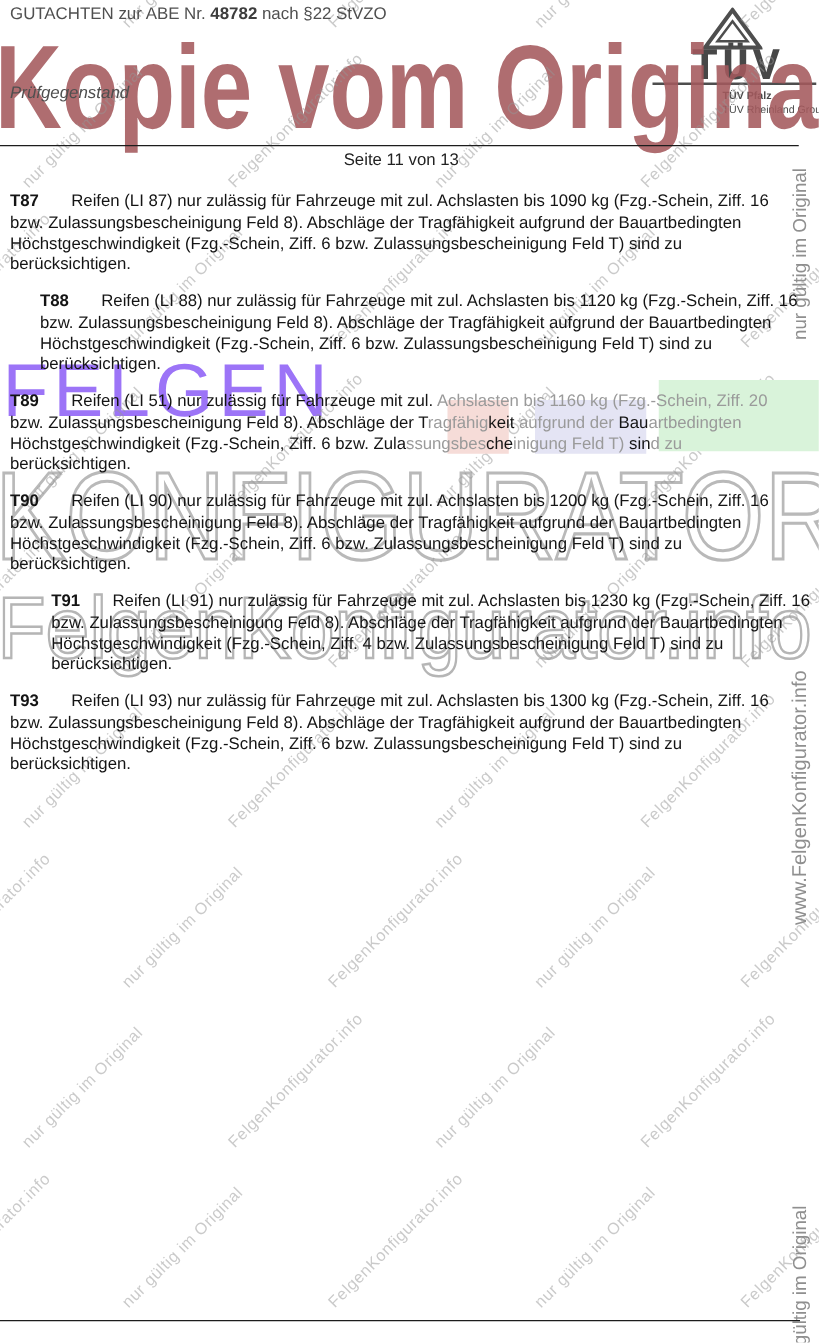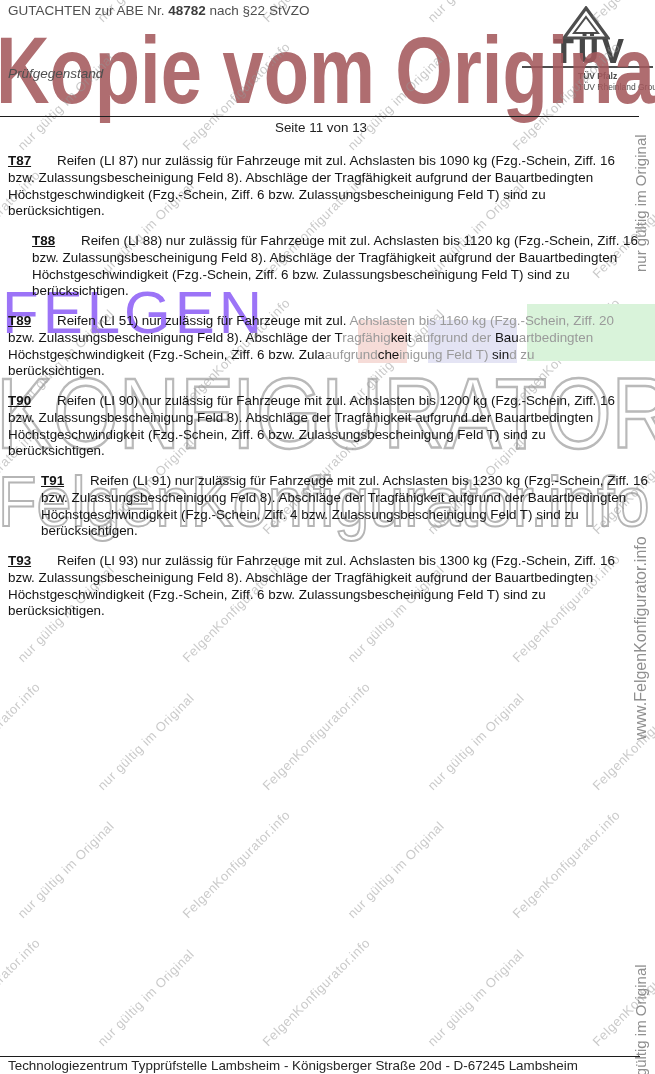--- a/index.html
+++ b/index.html
@@ -40,21 +40,21 @@
 
   
   .hrow{position:absolute;left:8px;font-size:13.5px;color:#4f4f4f;white-space:nowrap;}
   .hval{position:absolute;left:197px;top:0;}
   .b{font-weight:700;color:#3d3d3d;}
   .rule-top{position:absolute;left:0px;top:116px;width:639px;border-top:1.6px solid #1c1c1c;}
   .seite{position:absolute;top:120px;left:8px;width:626px;text-align:center;font-size:13.4px;color:#222;}
 
   
   .para{position:absolute;left:8px;width:647px;font-size:13.4px;line-height:16.6px;color:#141414;z-index:0;}
-  .tlabel{position:absolute;left:0;top:0;font-weight:700;text-decoration:underline;}
+  .tlabel{position:absolute;left:0;top:0;font-weight:700;}
   .ptext{display:block;text-indent:49px;white-space:pre;}
   .dim{color:#9a9a9a;}
   .hl{position:absolute;z-index:-1;}
   .hl-pink{left:350px;top:7px;width:49px;height:43px;}
   .hl-lav{left:420px;top:7px;width:89px;height:43px;}
   .hl-green{left:519px;top:-9px;width:129px;height:57px;}
 
   
   .rule-bottom{position:absolute;left:0px;top:1056px;width:640px;border-top:1.6px solid #1c1c1c;}
   .footer{position:absolute;left:8px;top:1058px;font-size:13.4px;color:#262626;white-space:nowrap;}
@@ -160,21 +160,21 @@
 berücksichtigen.</span>
   </p>
 
   <p class="para" style="top:300px;">
     <span class="hl hl-pink" style="background: rgb(246, 220, 216);"></span>
     <span class="hl hl-lav" style="background: rgb(228, 228, 244);"></span>
     <span class="hl hl-green" style="background: rgb(217, 243, 218);"></span>
     <span class="tlabel">T89</span>
     <span class="ptext"><span>Reifen (LI 51) nur zulässig für Fahrzeuge mit zul. </span><span class="dim">Achslasten bis 1160 kg (Fzg.-Schein, Ziff. 20</span><span>
 bzw. Zulassungsbescheinigung Feld 8). Abschläge der T</span><span class="dim">ragfähig</span><span>keit </span><span class="dim">aufgrund der </span><span>Bau</span><span class="dim">artbedingten</span><span>
-Höchstgeschwindigkeit (Fzg.-Schein, Ziff. 6 bzw. Zula</span><span class="dim">aufgrund</span><span>che</span><span class="dim">inigung Feld T) </span><span>sin</span><span class="dim">d zu</span><span>
+Höchstgeschwindigkeit (Fzg.-Schein, Ziff. 6 bzw. Zula</span><span class="dim">ssungsbes</span><span>che</span><span class="dim">inigung Feld T) </span><span>sin</span><span class="dim">d zu</span><span>
 berücksichtigen.</span></span>
   </p>
 
   <p class="para" style="top:380px;">
     <span class="tlabel">T90</span>
     <span class="ptext">Reifen (LI 90) nur zulässig für Fahrzeuge mit zul. Achslasten bis 1200 kg (Fzg.-Schein, Ziff. 16
 bzw. Zulassungsbescheinigung Feld 8). Abschläge der Tragfähigkeit aufgrund der Bauartbedingten
 Höchstgeschwindigkeit (Fzg.-Schein, Ziff. 6 bzw. Zulassungsbescheinigung Feld T) sind zu
 berücksichtigen.</span>
   </p>
@@ -189,14 +189,13 @@
 
   <p class="para" style="top:540px;">
     <span class="tlabel">T93</span>
     <span class="ptext">Reifen (LI 93) nur zulässig für Fahrzeuge mit zul. Achslasten bis 1300 kg (Fzg.-Schein, Ziff. 16
 bzw. Zulassungsbescheinigung Feld 8). Abschläge der Tragfähigkeit aufgrund der Bauartbedingten
 Höchstgeschwindigkeit (Fzg.-Schein, Ziff. 6 bzw. Zulassungsbescheinigung Feld T) sind zu
 berücksichtigen.</span>
   </p>
 
   <div class="rule-bottom"></div>
-  <div class="footer">Technologiezentrum Typprüfstelle Lambsheim - Königsberger Straße 20d - D-67245 Lambsheim</div>
 </div>
 
 </body></html>

